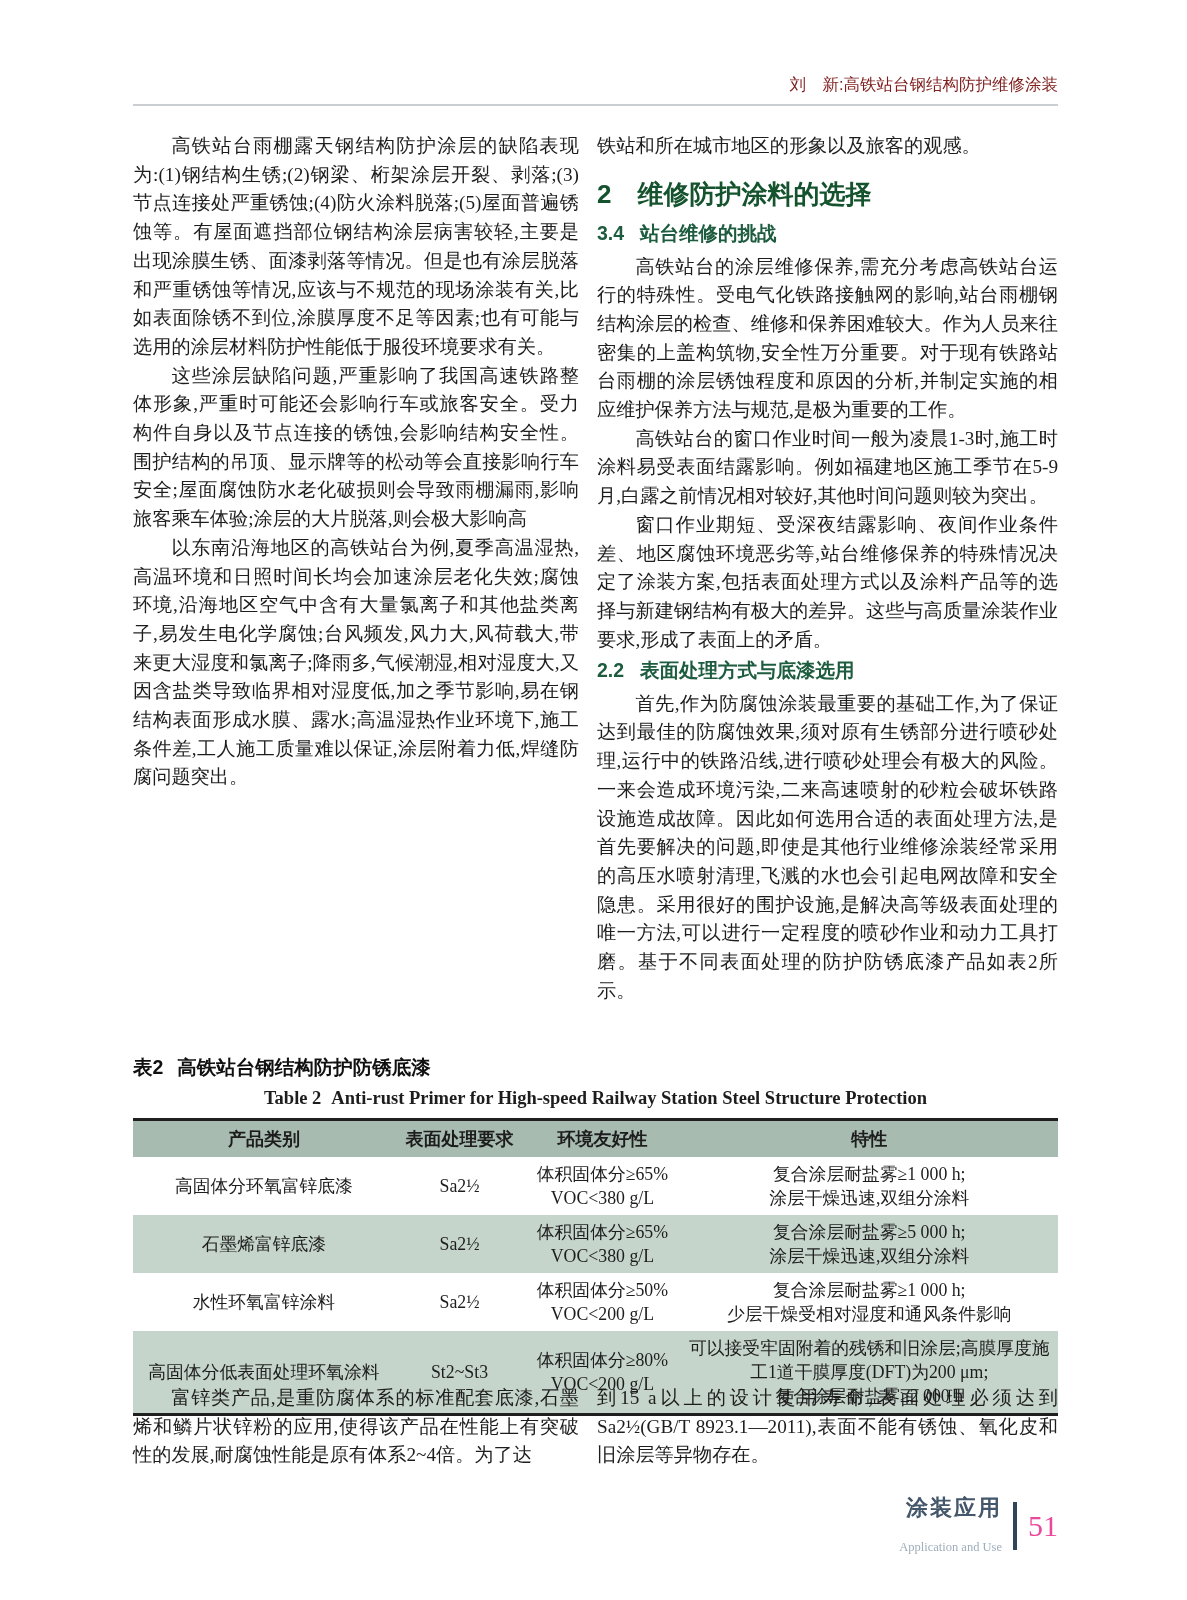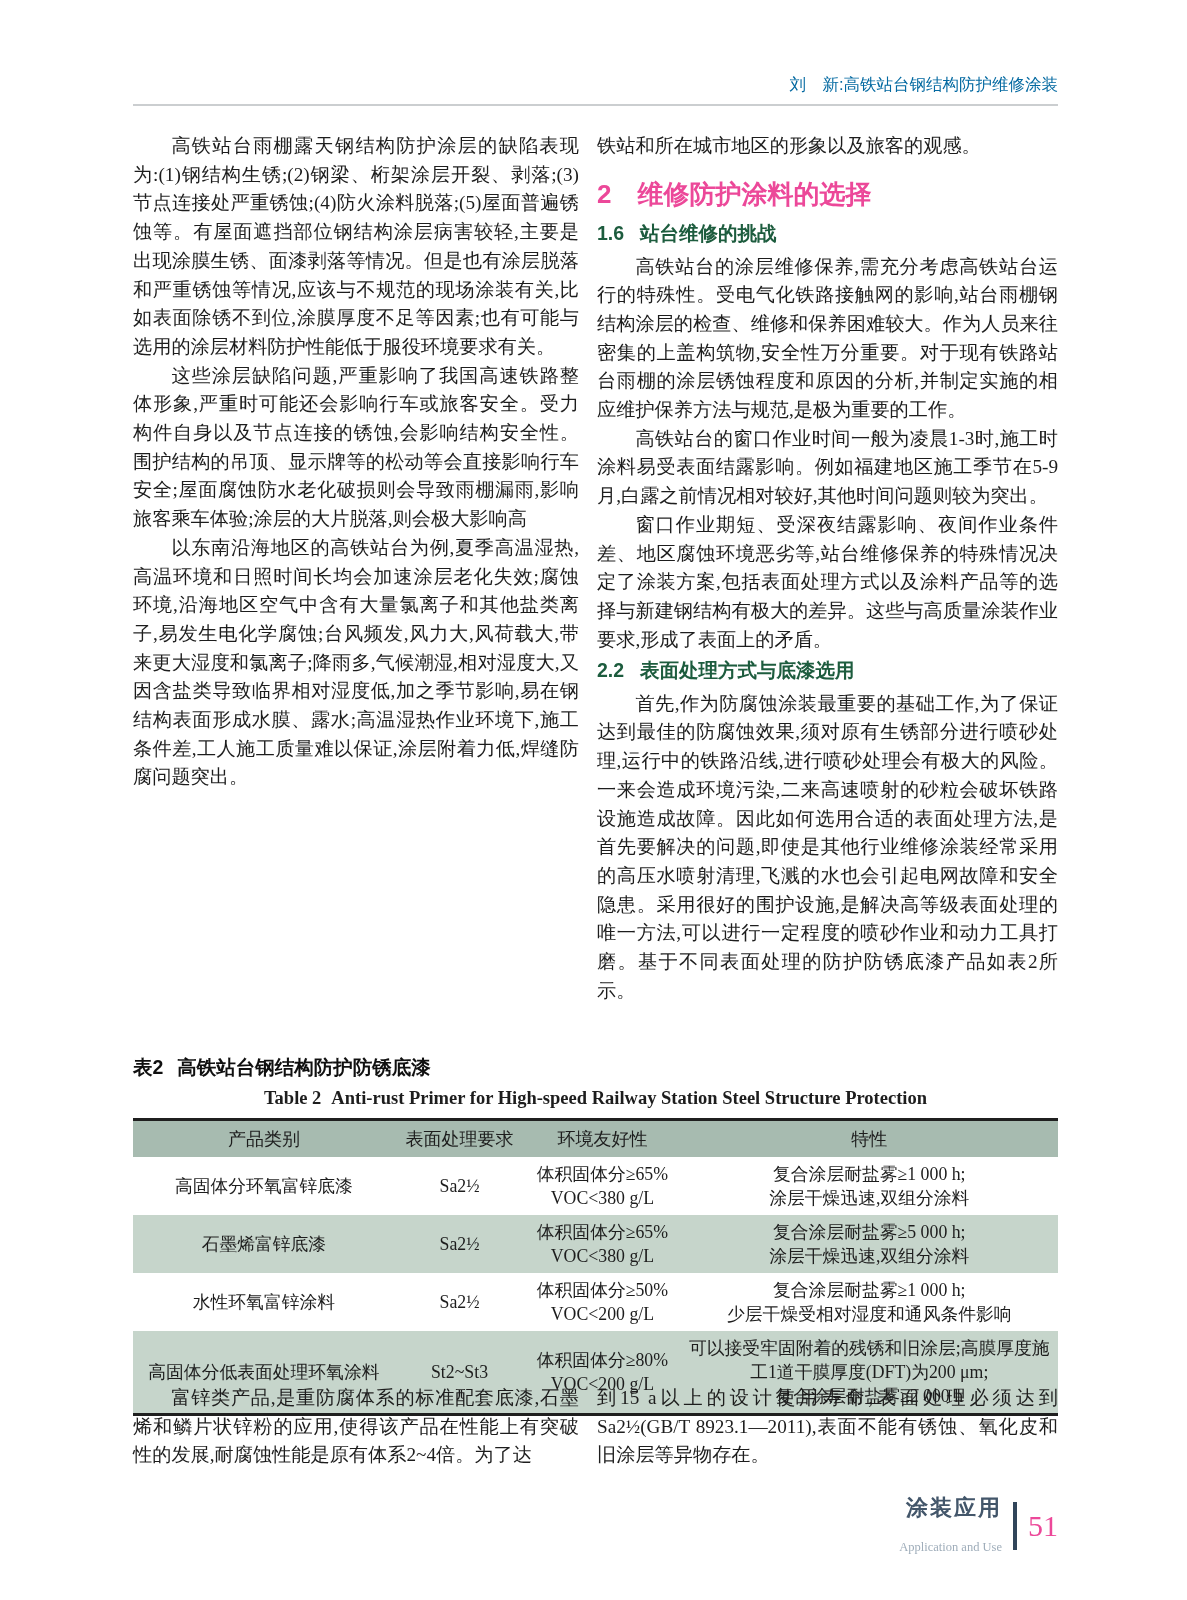--- a/index.html
+++ b/index.html
@@ -4,34 +4,34 @@
 <style>
   html,body { margin:0; padding:0; background:#e8e8e8; }
   .page {
     position:relative; width:1187px; height:1600px; margin:0 auto;
     background:#ffffff; overflow:hidden;
     font-family:"Liberation Serif","DejaVu Serif",serif; color:#1d1d1d;
   }
   
   .running-header {
     position:absolute; left:133px; top:74px; width:925px;
-    text-align:right; font-size:16.5px; color:#0369a1;
+    text-align:right; font-size:16.5px; color:#7f1d1d;
     padding-bottom:8px; border-bottom:2px solid #cbced0;
     font-family:"Liberation Sans","DejaVu Sans",sans-serif;
   }
   
   .col { font-size:19.2px; line-height:28.7px; text-align:justify; }
   .col p { margin:0; }
   p.indent { text-indent:2em; }
   p.noindent { text-indent:0; }
   .col-left  { position:absolute; left:133px; top:132px; width:446px; }
   .col-right { position:absolute; left:597px; top:132px; width:461px; }
   h2.sec {
     font-family:"Liberation Sans","DejaVu Sans",sans-serif;
-    font-size:26px; color:#ec4899; font-weight:bold;
+    font-size:26px; color:#14532d; font-weight:bold;
     margin:17px 0 11px; line-height:1.25; text-align:left; text-indent:0;
   }
   h2.sec .sec-num { margin-right:26px; }
   h3.subsec {
     font-family:"Liberation Sans","DejaVu Sans",sans-serif;
     font-size:19.5px; color:#1d5c3e; font-weight:bold;
     margin:4px 0 6px; line-height:1.3; text-align:left; text-indent:0;
   }
   h3.subsec .sec-num { margin-right:16px; }
   
@@ -42,21 +42,21 @@
   }
   .caption-zh .cap-label { margin-right:14px; }
   .caption-en { text-align:center; font-weight:bold; font-size:18.5px; margin:0 0 9px; }
   .caption-en .cap-label { margin-right:10px; }
   table.primer-table {
     width:100%; border-collapse:collapse;
     border-top:3px solid #1f1f1f; border-bottom:3px solid #1f1f1f;
     font-size:17.8px; line-height:24px;
   }
   table.primer-table th {
-    background:#a7bbb0; font-weight:normal; font-size:18px;
+    background:#a7bbb0; font-weight:bold; font-size:18px;
     padding:6px 2px; text-align:center;
   }
   table.primer-table td { padding:5px 2px; text-align:center; vertical-align:middle; }
   tr.sage td { background:#c6d5cb; }
   td.c-product { text-align:left; padding-left:10px; }
   
   .bottom-left  { position:absolute; left:133px; top:1384px; width:446px; }
   .bottom-right { position:absolute; left:597px; top:1384px; width:461px; }
   
   .page-footer { position:absolute; right:129px; top:1496px; display:flex; align-items:center; }
@@ -83,21 +83,21 @@
     <p class="indent">这些涂层缺陷问题,严重影响了我国高速铁路整体形象,严重时可能还会影响行车或旅客安全。受力构件自身以及节点连接的锈蚀,会影响结构安全性。围护结构的吊顶、显示牌等的松动等会直接影响行车安全;屋面腐蚀防水老化破损则会导致雨棚漏雨,影响旅客乘车体验;涂层的大片脱落,则会极大影响高</p>
     <p class="indent">以东南沿海地区的高铁站台为例,夏季高温湿热,高温环境和日照时间长均会加速涂层老化失效;腐蚀环境,沿海地区空气中含有大量氯离子和其他盐类离子,易发生电化学腐蚀;台风频发,风力大,风荷载大,带来更大湿度和氯离子;降雨多,气候潮湿,相对湿度大,又因含盐类导致临界相对湿度低,加之季节影响,易在钢结构表面形成水膜、露水;高温湿热作业环境下,施工条件差,工人施工质量难以保证,涂层附着力低,焊缝防腐问题突出。</p>
   </div>
 
   <div class="col col-right">
     <p class="noindent">铁站和所在城市地区的形象以及旅客的观感。</p>
     <h2 class="sec">
       <span class="sec-num">2</span><span>维修防护涂料的选择</span>
     </h2>
     <h3 class="subsec">
-      <span class="sec-num">1.6</span><span>站台维修的挑战</span>
+      <span class="sec-num">3.4</span><span>站台维修的挑战</span>
     </h3>
     <p class="indent">高铁站台的涂层维修保养,需充分考虑高铁站台运行的特殊性。受电气化铁路接触网的影响,站台雨棚钢结构涂层的检查、维修和保养困难较大。作为人员来往密集的上盖构筑物,安全性万分重要。对于现有铁路站台雨棚的涂层锈蚀程度和原因的分析,并制定实施的相应维护保养方法与规范,是极为重要的工作。</p>
     <p class="indent">高铁站台的窗口作业时间一般为凌晨1-3时,施工时涂料易受表面结露影响。例如福建地区施工季节在5-9月,白露之前情况相对较好,其他时间问题则较为突出。</p>
     <p class="indent">窗口作业期短、受深夜结露影响、夜间作业条件差、地区腐蚀环境恶劣等,站台维修保养的特殊情况决定了涂装方案,包括表面处理方式以及涂料产品等的选择与新建钢结构有极大的差异。这些与高质量涂装作业要求,形成了表面上的矛盾。</p>
     <h3 class="subsec">
       <span class="sec-num">2.2</span><span>表面处理方式与底漆选用</span>
     </h3>
     <p class="indent">首先,作为防腐蚀涂装最重要的基础工作,为了保证达到最佳的防腐蚀效果,须对原有生锈部分进行喷砂处理,运行中的铁路沿线,进行喷砂处理会有极大的风险。一来会造成环境污染,二来高速喷射的砂粒会破坏铁路设施造成故障。因此如何选用合适的表面处理方法,是首先要解决的问题,即使是其他行业维修涂装经常采用的高压水喷射清理,飞溅的水也会引起电网故障和安全隐患。采用很好的围护设施,是解决高等级表面处理的唯一方法,可以进行一定程度的喷砂作业和动力工具打磨。基于不同表面处理的防护防锈底漆产品如表2所示。</p>
   </div>
 

